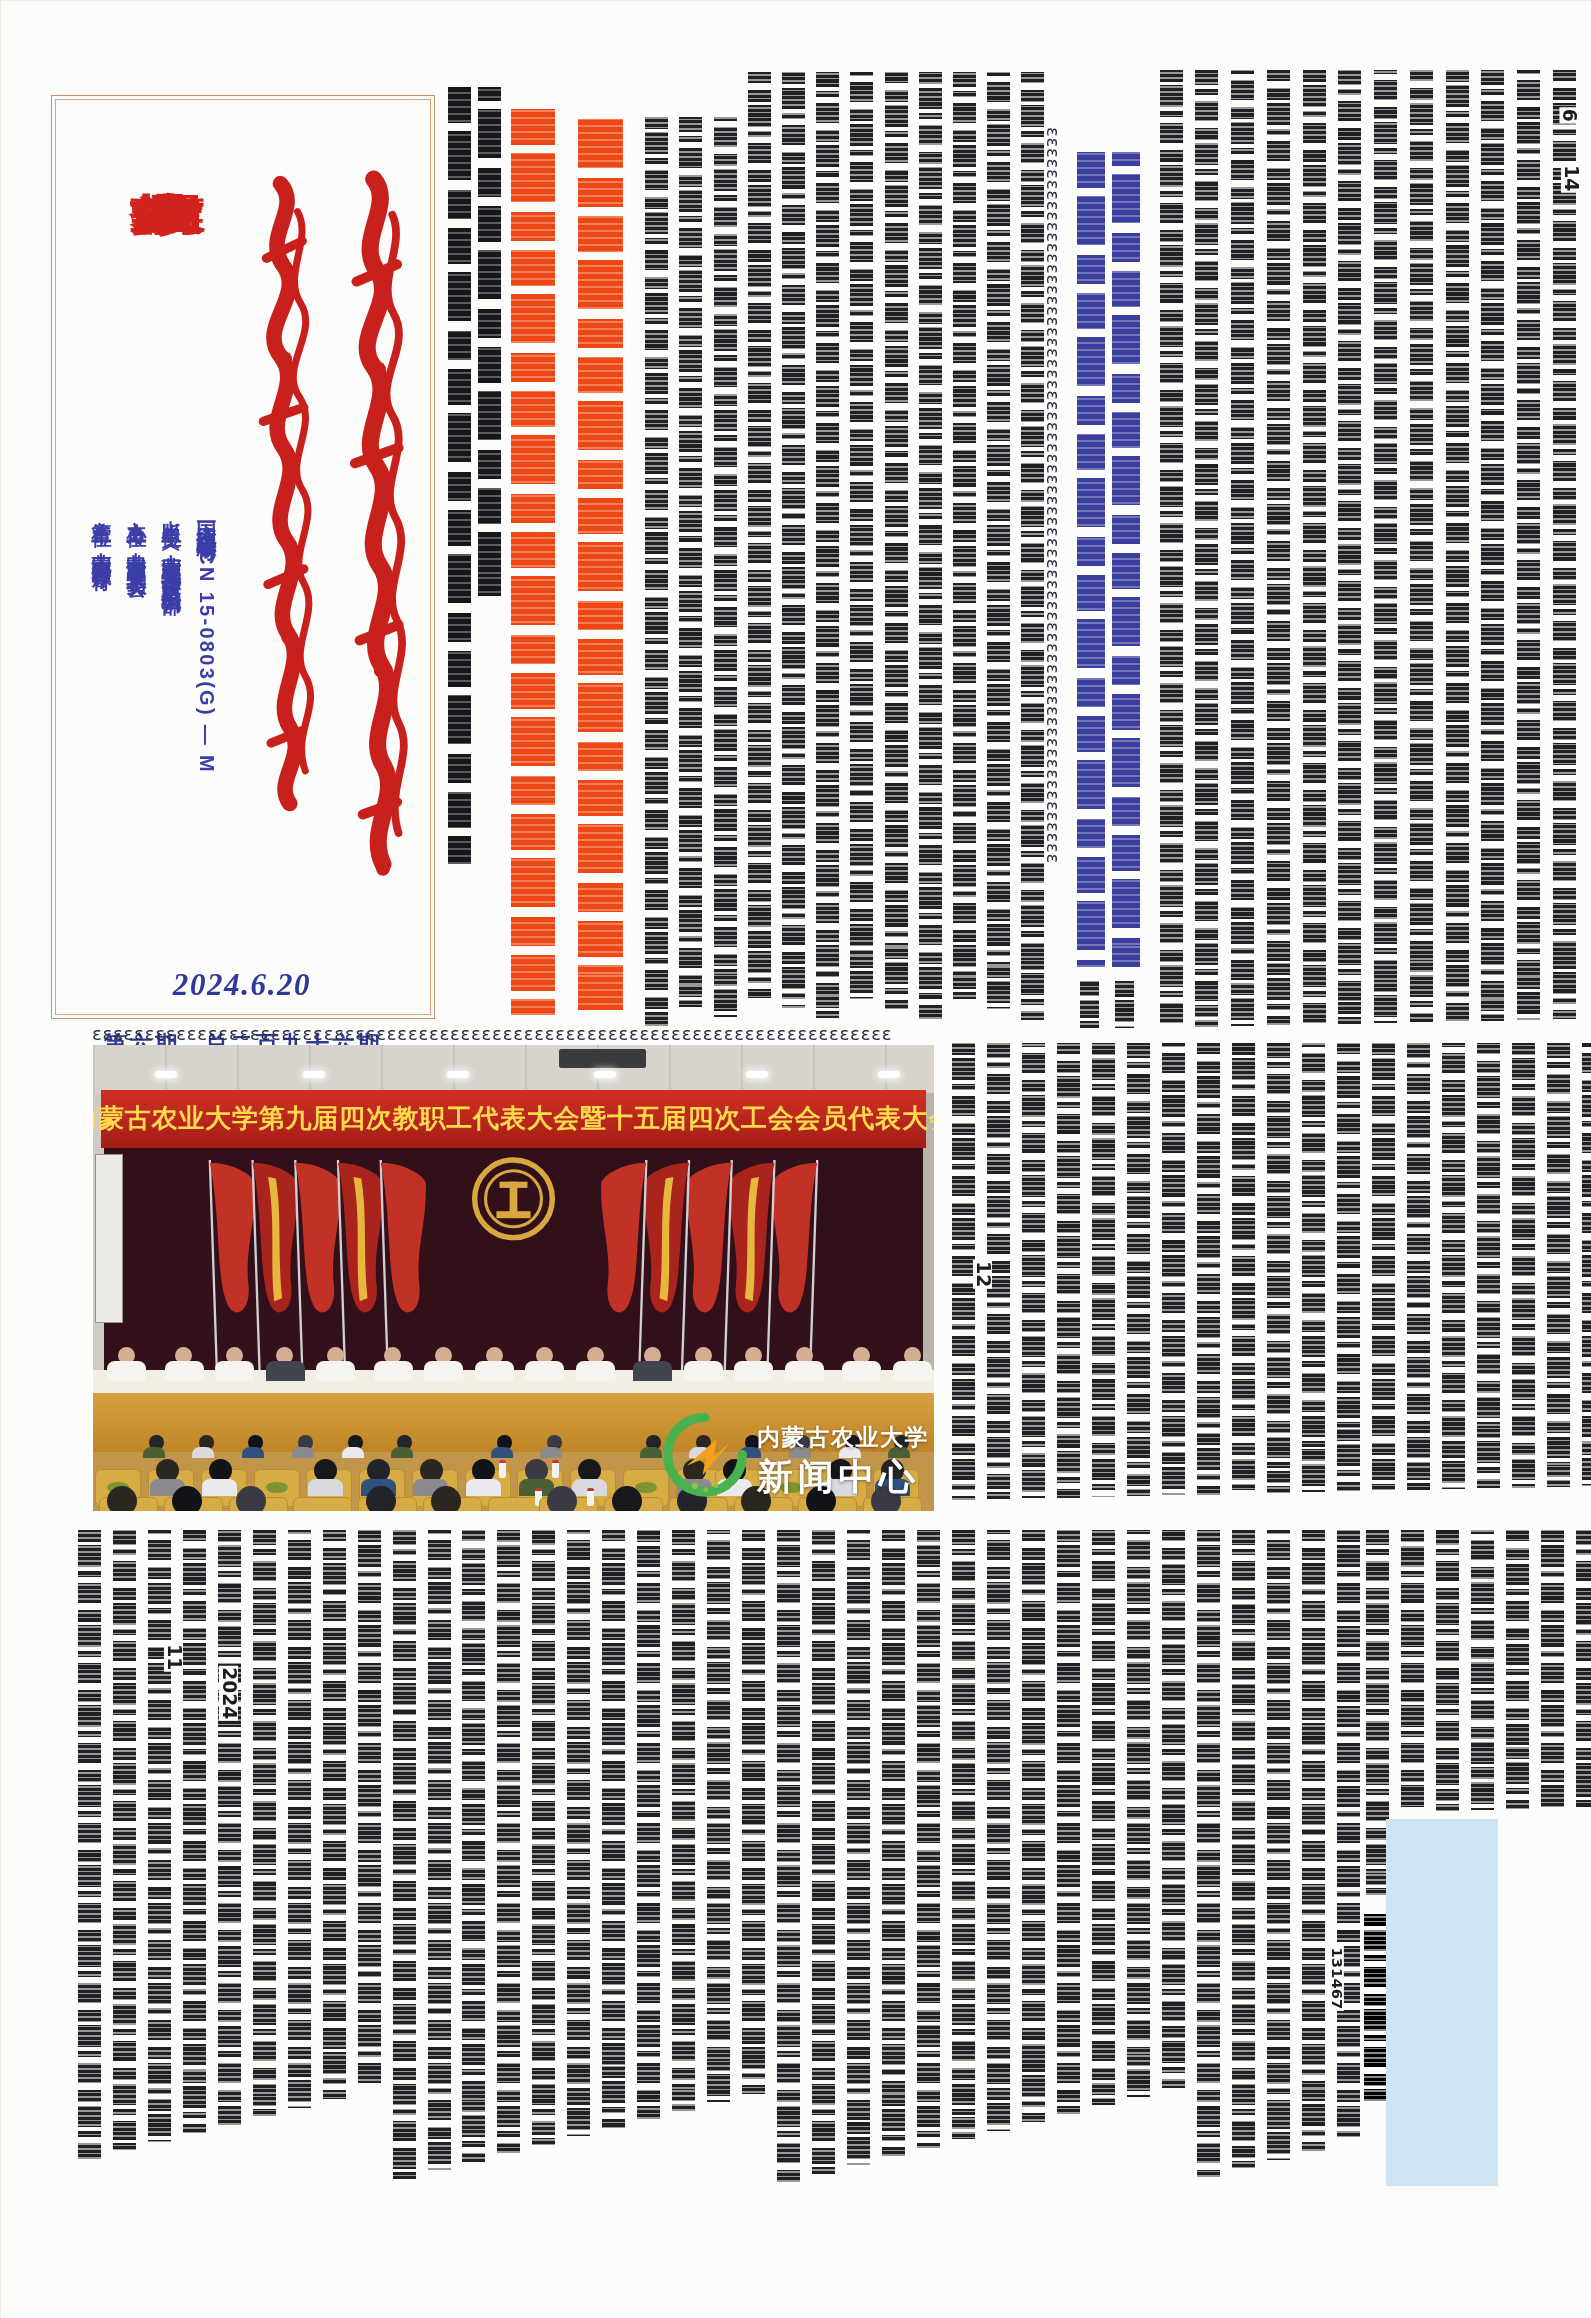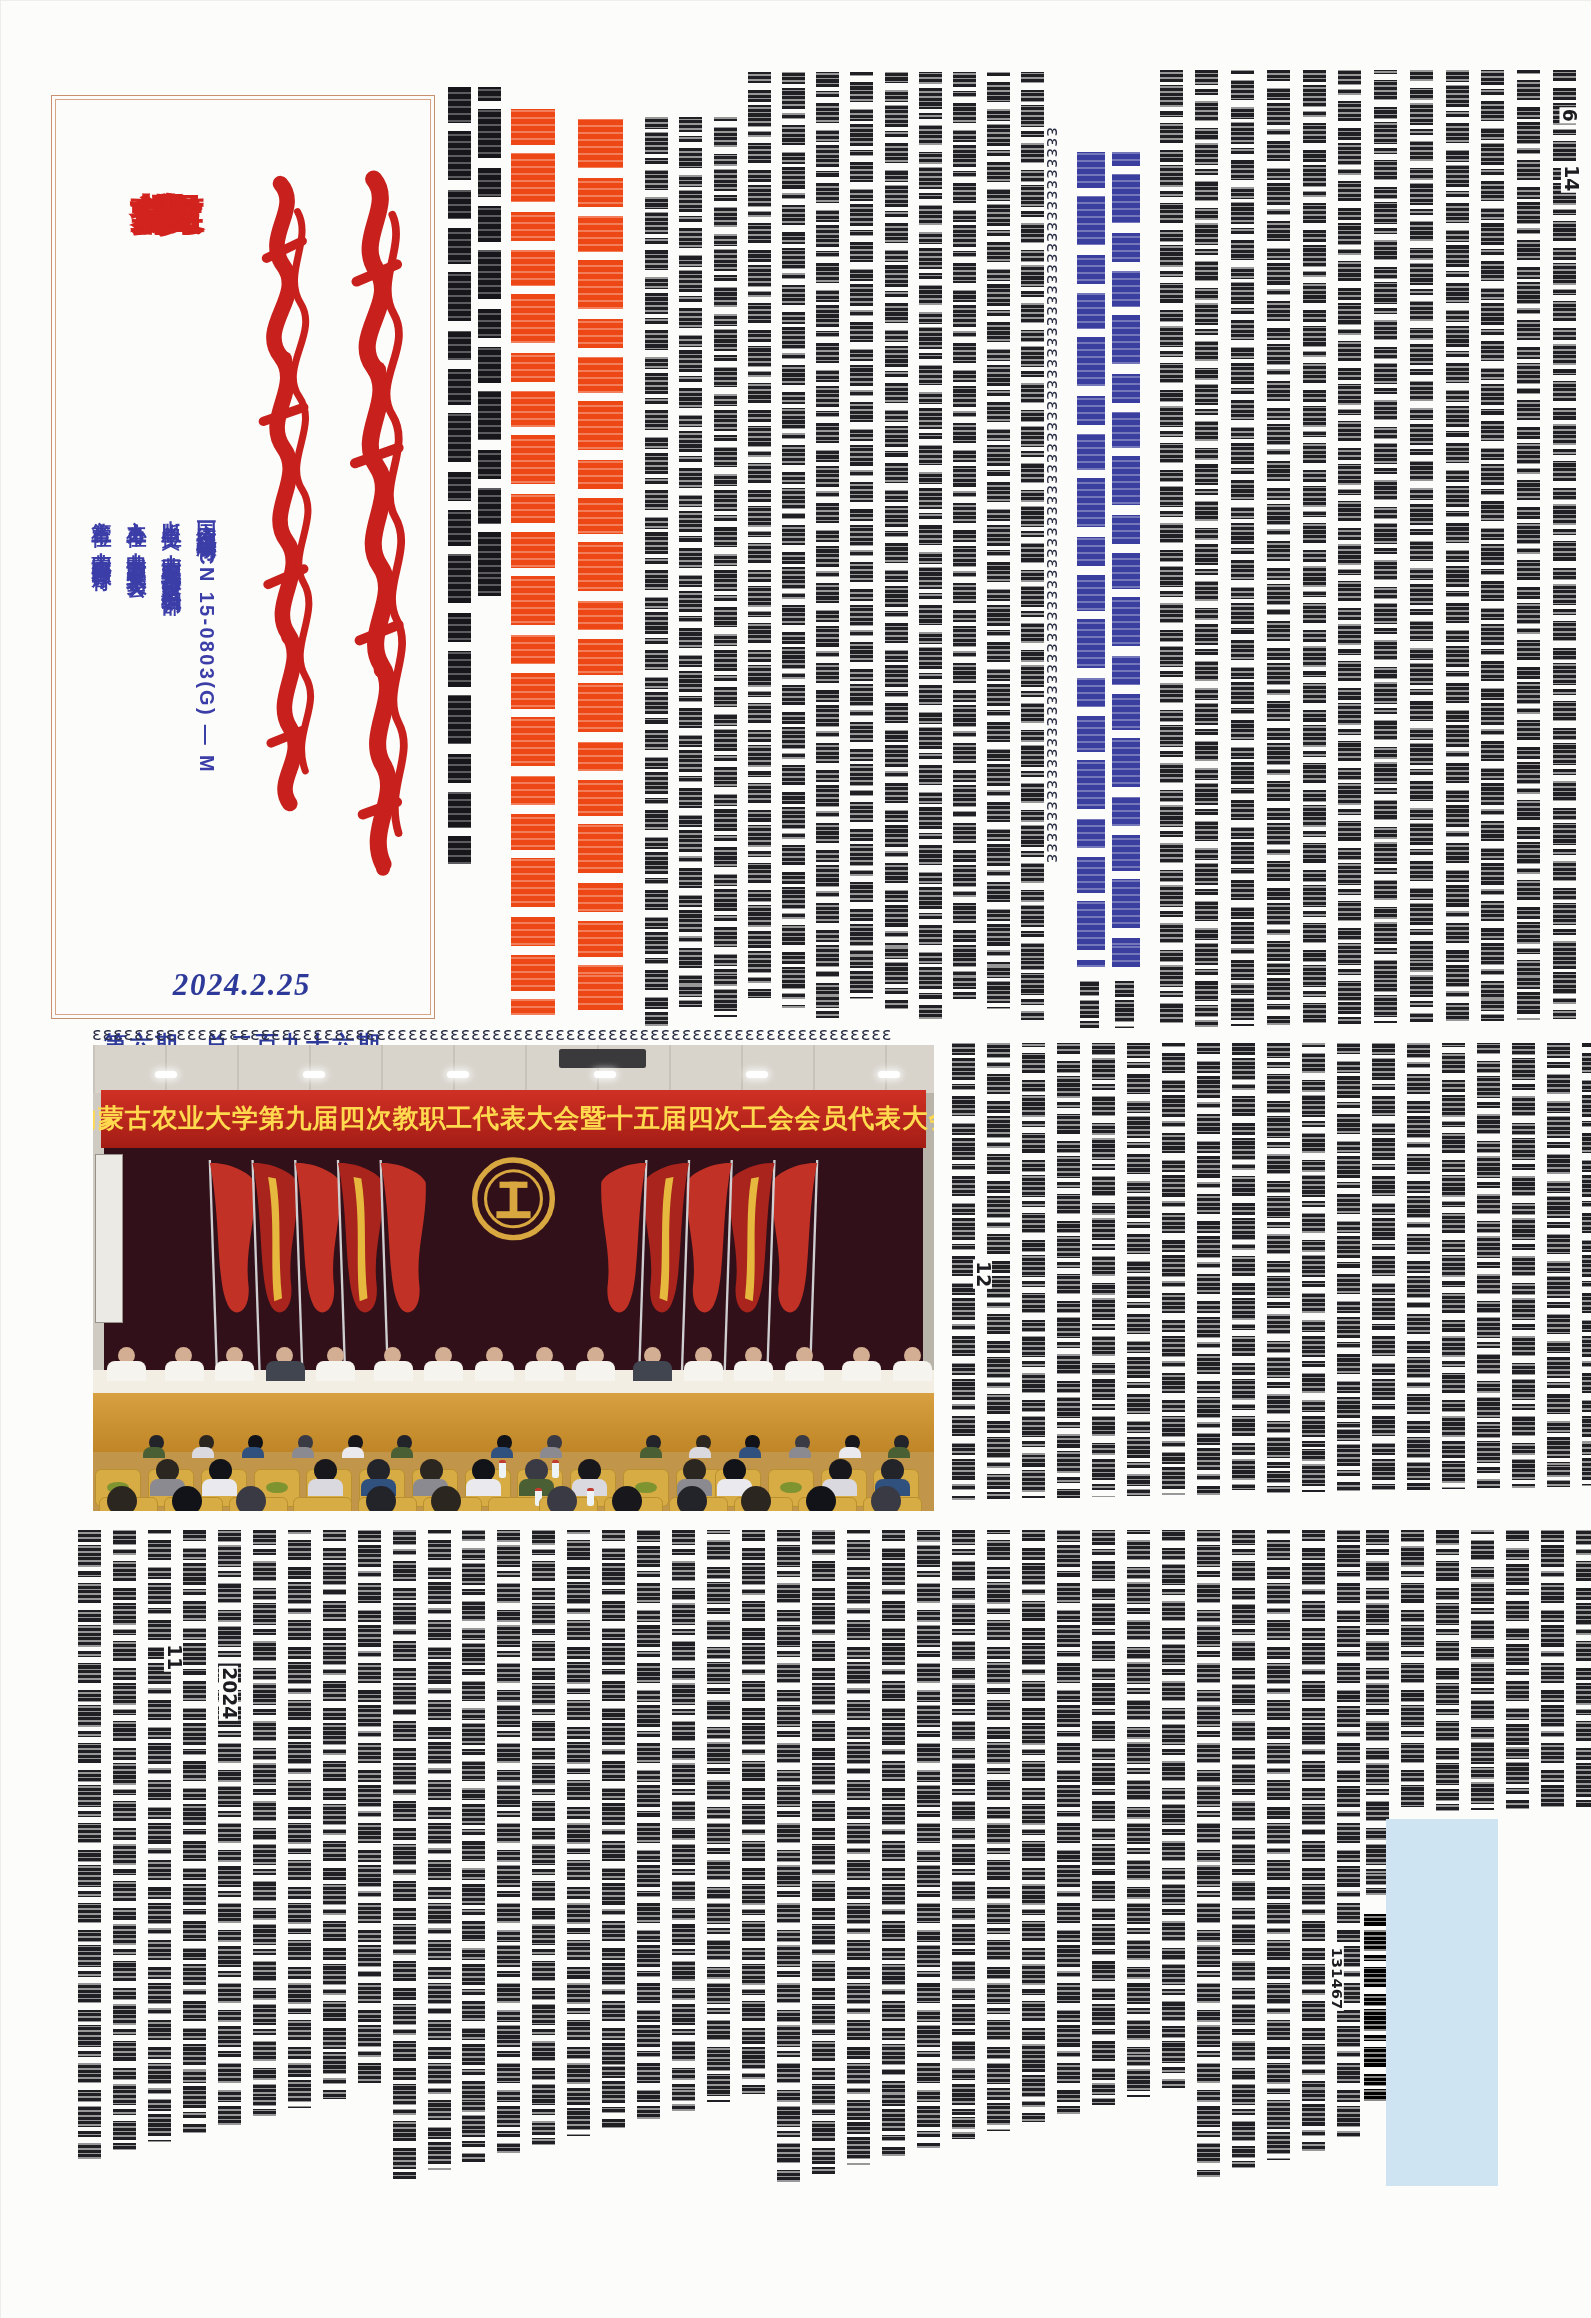--- a/index.html
+++ b/index.html
@@ -112,21 +112,21 @@
       <circle cx="186" cy="264" r="12"></circle>
         <circle cx="192" cy="650" r="10"></circle>
         <circle cx="194" cy="906" r="9"></circle>
     </g>
   </svg>
 
   <div class="pub pub1">国内统一连续出版物号：CN 15-0803(G) — M</div>
   <div class="pub pub2">出版单位：《内蒙古农业大学报（蒙古文版）》编辑部</div>
   <div class="pub pub3">主办单位：中共内蒙古农业大学委员会</div>
   <div class="pub pub4">主管单位：内蒙古自治区教育厅</div>
-  <div class="date">2024.2.25</div>
+  <div class="date">2024.6.20</div>
 
   <div class="chev chev-h" id="chevH">ɛɛɛɛɛɛɛɛɛɛɛɛɛɛɛɛɛɛɛɛɛɛɛɛɛɛɛɛɛɛɛɛɛɛɛɛɛɛɛɛɛɛɛɛɛɛɛɛɛɛɛɛɛɛɛɛɛɛɛɛɛɛɛɛɛɛɛɛɛɛɛɛɛɛɛɛ</div>
   <div class="chev chev-v" id="chevV">ɛɛɛɛɛɛɛɛɛɛɛɛɛɛɛɛɛɛɛɛɛɛɛɛɛɛɛɛɛɛɛɛɛɛɛɛɛɛɛɛɛɛɛɛɛɛɛɛɛɛɛɛɛɛɛɛɛɛɛɛɛɛɛɛɛɛɛɛɛɛ</div>
 
   <div id="colhost">
       <div class="mcol display dark" style="left: 448px; top: 87px; width: 23px; height: 777px;"></div>
       <div class="mcol display dark v1" style="left: 478px; top: 87px; width: 23px; height: 509px;"></div>
       <div class="mcol display orange" style="left: 511px; top: 109px; width: 44px; height: 906px;"></div>
       <div class="mcol display orange v2" style="left: 578px; top: 118px; width: 45px; height: 899px;"></div>
       <div class="mcol v0" style="left: 645px; top: 117px; width: 22.5px; height: 909px;"></div>
@@ -449,20 +449,31 @@
            </div>
         <div class="head" style="left:648px;top:441px;width:30px;height:30px;background:#2c2620"></div>
          <div class="chair" style="left:705px;top:452px;width:57px;height:46px">
            </div>
         <div class="head" style="left:713px;top:441px;width:30px;height:30px;background:#111318"></div>
          <div class="chair" style="left:770px;top:452px;width:57px;height:46px">
            </div>
         <div class="head" style="left:778px;top:441px;width:30px;height:30px;background:#3a3a44"></div>
          </div>
 
+    <div class="wm">
+      <svg width="98" height="98" viewBox="0 0 126 126">
+        <path d="M63 12 A48 48 0 1 0 111 60" fill="none" stroke="#48b24e" stroke-width="12" stroke-linecap="round"></path>
+        <path d="M40 74 L78 40 L74 62 L96 44 L60 86 L64 64 Z" fill="#f59f1e"></path>
+        <circle cx="50" cy="100" r="4" fill="#8bc34a"></circle>
+          <circle cx="64" cy="105" r="3" fill="#8bc34a"></circle>
+          <circle cx="77" cy="100" r="3" fill="#8bc34a"></circle>
+      </svg>
+      <div class="wm-t1">内蒙古农业大学</div>
+      <div class="wm-t2">新闻中心</div>
+    </div>
   </div>
 
   <div class="bluebox"></div>
 
   <span class="num" style="left:1561px;top:106px">6</span>
   <span class="num" style="left:1556px;top:169px">14</span>
   <span class="num" style="left:968px;top:1265px">12</span>
   <span class="num" style="left:159px;top:1648px">11</span>
   <span class="num" style="left:201px;top:1684px">2024</span>
   <span class="num num-sm" style="left:1304px;top:1971px">131467</span>

